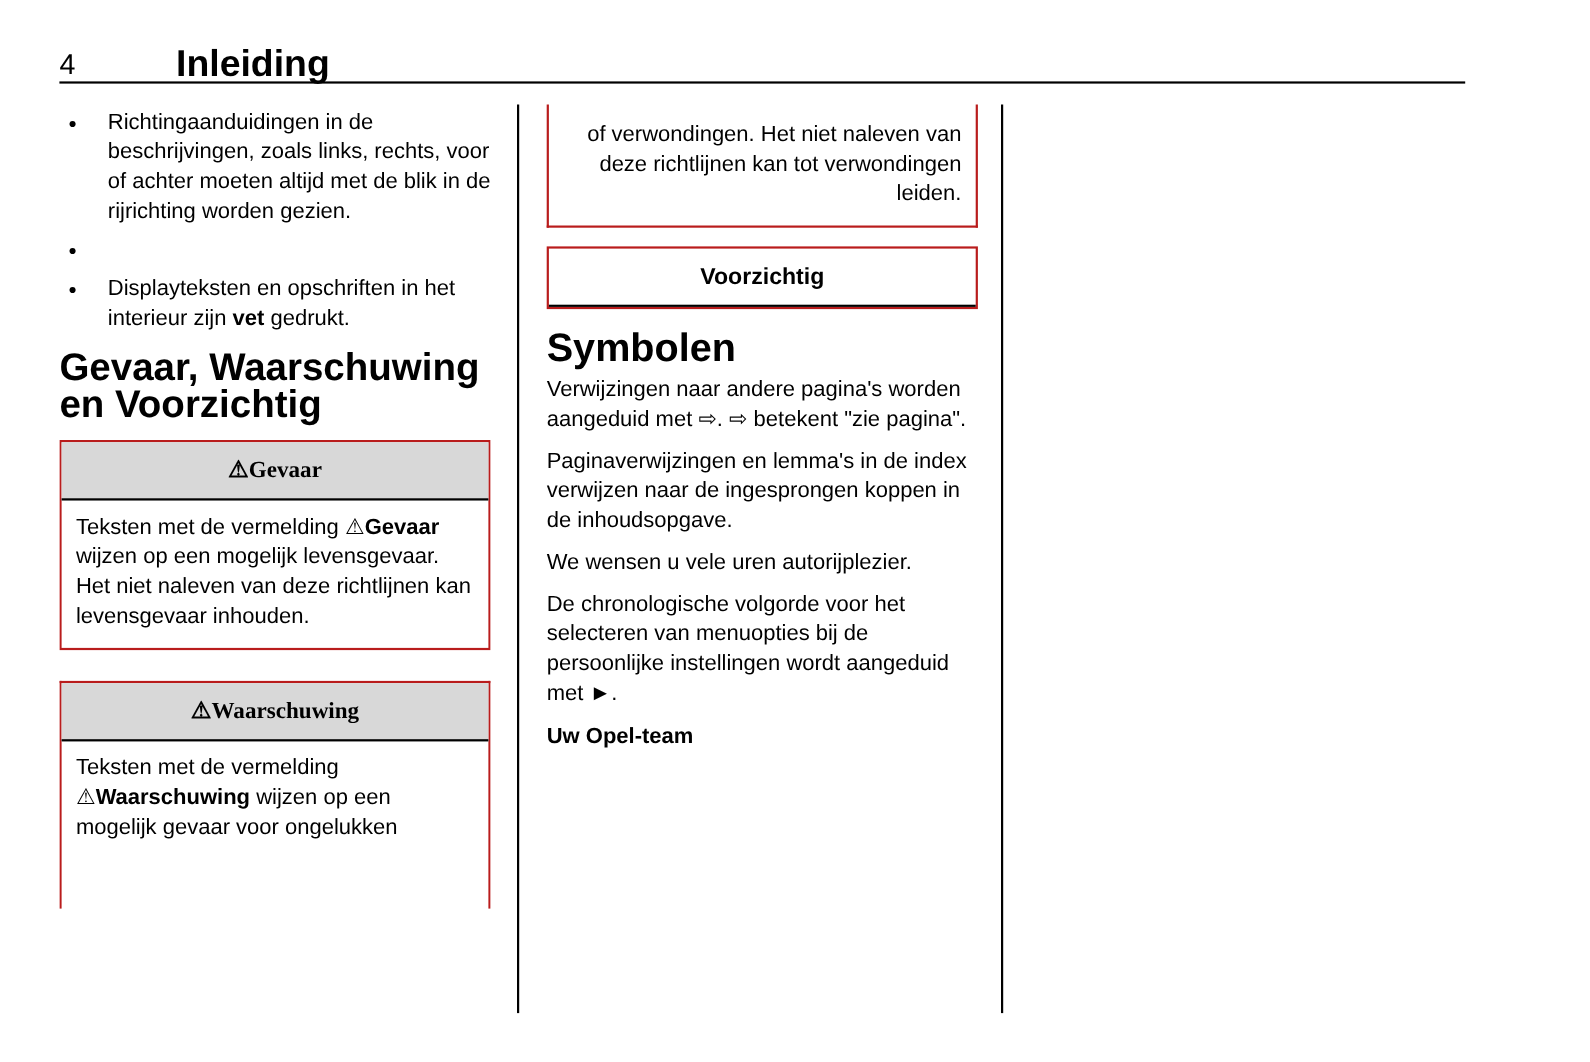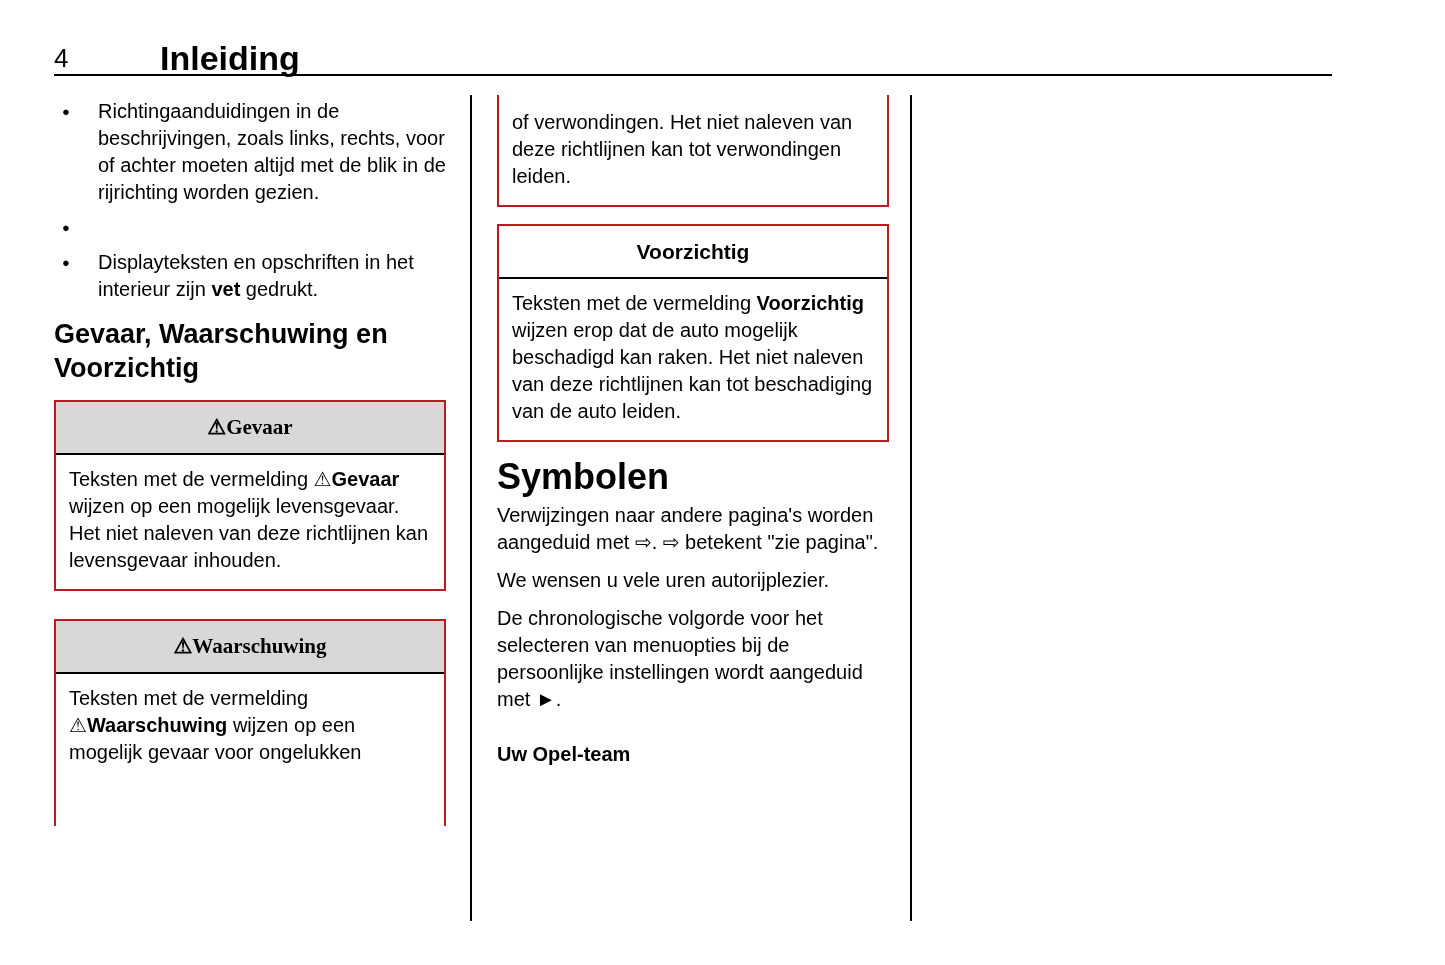--- a/index.html
+++ b/index.html
@@ -47,49 +47,49 @@
 
   
   .bullet-item { display: flex; margin-bottom: 8px; }
   .bullet-marker {
     flex: none; width: 44px; font-size: 13px; line-height: 27px; padding-left: 8px;
     box-sizing: border-box;
   }
   .bullet-content { flex: 1; }
 
   .section-heading {
-    font-size: 27px; line-height: 34px; font-weight: bold;
+    font-size: 35px; line-height: 34px; font-weight: bold;
     margin: 14px 0 15px 0;
   }
 
   
   .warnbox { border: 2px solid #b91c1c; box-sizing: border-box; }
   .warnbox.mt { margin-top: 4px; }
   .warnbox-header {
     text-align: center; font-weight: bold; font-size: 21px;
     padding: 12px 0; border-bottom: 2px solid #000;
   }
   .warnbox-header.gray { background: #d8d8d8; font-family: Liberation Serif, serif; }
   .warnbox-body { padding: 11px 13px 15px 13px; }
   .warnbox.cutoff { border-bottom: none; margin-top: 28px; }
   .warnbox.cutoff .warnbox-body { padding-bottom: 60px; }
 
   .warnbox.continuation { border-top: none; }
-  .warnbox.continuation .warnbox-body { padding-top: 14px; padding-bottom: 15px; }
+  .warnbox.continuation .warnbox-body { padding-top: 14px; padding-bottom: 15px; text-align: right; }
 
   .caution-gap { margin-top: 17px; }
 
   .bold { font-weight: bold; }
 
   .symbols-heading {
     font-size: 36px; line-height: 34px; font-weight: bold;
     margin: 18px 0 8px 0;
   }
   .para { margin: 0 0 11px 0; }
-  .signature { font-weight: bold; margin-top: 28px; }
+  .signature { font-weight: bold; margin-top: 12px; }
 </style>
 </head>
 <body>
 
 <div class="page">
 
   <div class="page-number">4</div>
   <div class="page-title">Inleiding</div>
   <div class="header-rule"></div>
 
@@ -127,27 +127,27 @@
   </div>
 
   <div class="col2 body-text">
 
     <div class="warnbox continuation">
       <div class="warnbox-body">of verwondingen. Het niet naleven van deze richtlijnen kan tot verwondingen leiden.</div>
     </div>
 
     <div class="warnbox caution-gap">
       <div class="warnbox-header"><span>Voorzichtig</span></div>
-      <div class="warnbox-body"><span>Teksten met de vermelding </span><span class="bold">Voorzichtig</span><span> wijzen erop dat de auto mogelijk beschadigd kan raken. Het niet naleven van deze richtlijnen kan tot beschadiging van de auto leiden.</span></div>
     </div>
 
     <div class="symbols-heading">Symbolen</div>
 
     <p class="para"><span>Verwijzingen naar andere pagina's worden aangeduid met </span><span>⇨</span><span>. </span><span>⇨</span><span> betekent "zie pagina".</span></p>
 
+    <p class="para">Paginaverwijzingen en lemma's in de index verwijzen naar de ingesprongen koppen in de inhoudsopgave.</p>
 
     <p class="para">We wensen u vele uren autorijplezier.</p>
 
     <p class="para"><span>De chronologische volgorde voor het selecteren van menuopties bij de persoonlijke instellingen wordt aangeduid met </span><span>►</span><span>.</span></p>
 
     <div class="signature">Uw Opel-team</div>
 
   </div>
 
 </div>

